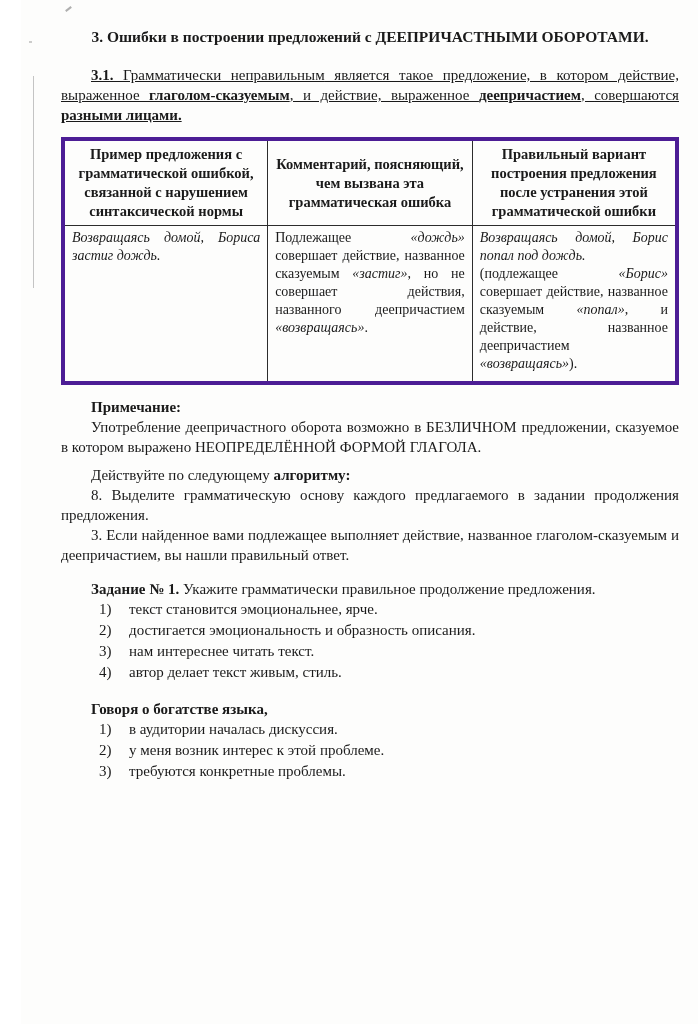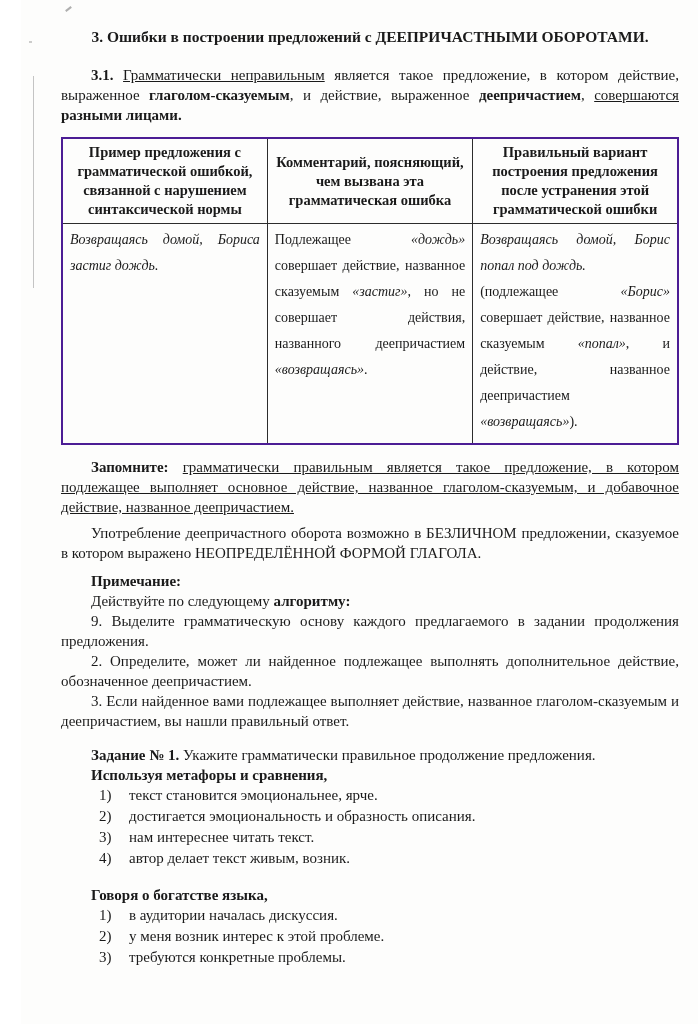--- a/index.html
+++ b/index.html
@@ -19,38 +19,38 @@
   .i{font-style:italic;}
   .u{text-decoration:underline;}
   .title{
     margin:0 0 18px;
     text-align:center;
     font-weight:700;
     font-size:15.5px;
     line-height:20px;
   }
   .para{margin:0;text-align:justify;text-indent:30px;}
-  .mb6{margin-bottom:6px;} .mb8{margin-bottom:8px;} .mb12{margin-bottom:12px;}
+  .mb6{margin-bottom:6px;} .mb8{margin-bottom:8px;} .mb12{margin-bottom:12px;text-decoration:underline;}
   .mb14{margin-bottom:14px;} .mb16{margin-bottom:16px;}
   table.err{
     width:100%;
     border-collapse:collapse;
-    border:2px solid #4c1d95;
+    border:4px solid #4c1d95;
     margin:12px 0;
     table-layout:fixed;
   }
   table.err th, table.err td{border:1px solid #2c2c2c;}
   table.err th{
     font-weight:700;text-align:center;
     font-size:14.5px;line-height:19px;
     padding:4px 6px;vertical-align:middle;
   }
   table.err td{
     vertical-align:top;
-    font-size:14px;line-height:26px;
+    font-size:14px;line-height:18px;
     padding:3px 7px 8px;
     text-align:justify;
   }
   td.cell-example{font-style:italic;text-align:left;}
   .bold{font-weight:700;}
   .task p{margin:0;}
   .task .t-head, .task .t-stem{text-indent:30px;text-align:left;}
   .t-stem{font-weight:700;}
   .option{display:flex;margin-left:38px;line-height:21px;}
   .option .num{width:30px;flex:none;}
@@ -83,49 +83,46 @@
     </thead>
     <tbody>
       <tr>
         <td class="cell-example">Возвращаясь домой, Бориса застиг дождь.</td>
         <td><span>Подлежащее </span><span class="i">«дождь»</span><span> совершает действие, названное сказуемым </span><span class="i">«застиг»</span><span>, но не совершает действия, названного деепричастием </span><span class="i">«возвращаясь»</span><span>.</span></td>
         <td><span class="i">Возвращаясь домой, Борис попал под дождь.</span><br><span>(подлежащее </span><span class="i">«Борис»</span><span> совершает действие, названное сказуемым </span><span class="i">«попал»</span><span>, и действие, названное деепричастием </span><span class="i">«возвращаясь»</span><span>).</span></td>
       </tr>
     </tbody>
   </table>
 
-  <p class="para mb6"><span class="b">Запомните:</span><span> </span><span class="u">грамматически правильным является такое предложение, в котором подлежащее выполняет основное действие, названное глаголом-сказуемым, и добавочное действие, названное деепричастием.</span></p>
 
+  <p class="para bold">Примечание:</p>
   <p class="para mb8">Употребление деепричастного оборота возможно в БЕЗЛИЧНОМ предложении, сказуемое в котором выражено НЕОПРЕДЕЛЁННОЙ ФОРМОЙ ГЛАГОЛА.</p>
-  <p class="para bold">Примечание:</p>
 
 
   <p class="para"><span>Действуйте по следующему </span><span class="b">алгоритму:</span></p>
-  <p class="para">9. Выделите грамматическую основу каждого предлагаемого в задании продолжения предложения.</p>
-  <p class="para">2. Определите, может ли найденное подлежащее выполнять дополнительное действие, обозначенное деепричастием.</p>
+  <p class="para">8. Выделите грамматическую основу каждого предлагаемого в задании продолжения предложения.</p>
   <p class="para mb14">3. Если найденное вами подлежащее выполняет действие, названное глаголом-сказуемым и деепричастием, вы нашли правильный ответ.</p>
 
   <section class="task mb16">
     <p class="t-head"><span class="b">Задание № 1.</span><span> Укажите грамматически правильное продолжение предложения.</span></p>
-    <p class="t-stem">Используя метафоры и сравнения,</p>
     <div class="option">
       <span class="num">1)</span>
       <span class="txt">текст становится эмоциональнее, ярче.</span>
     </div>
     <div class="option">
       <span class="num">2)</span>
       <span class="txt">достигается эмоциональность и образность описания.</span>
     </div>
     <div class="option">
       <span class="num">3)</span>
       <span class="txt">нам интереснее читать текст.</span>
     </div>
     <div class="option">
       <span class="num">4)</span>
-      <span class="txt">автор делает текст живым, возник.</span>
+      <span class="txt">автор делает текст живым, стиль.</span>
     </div>
   </section>
 
   <section class="task">
     <p class="t-stem">Говоря о богатстве языка,</p>
     <div class="option">
       <span class="num">1)</span>
       <span class="txt">в аудитории началась дискуссия.</span>
     </div>
     <div class="option">

